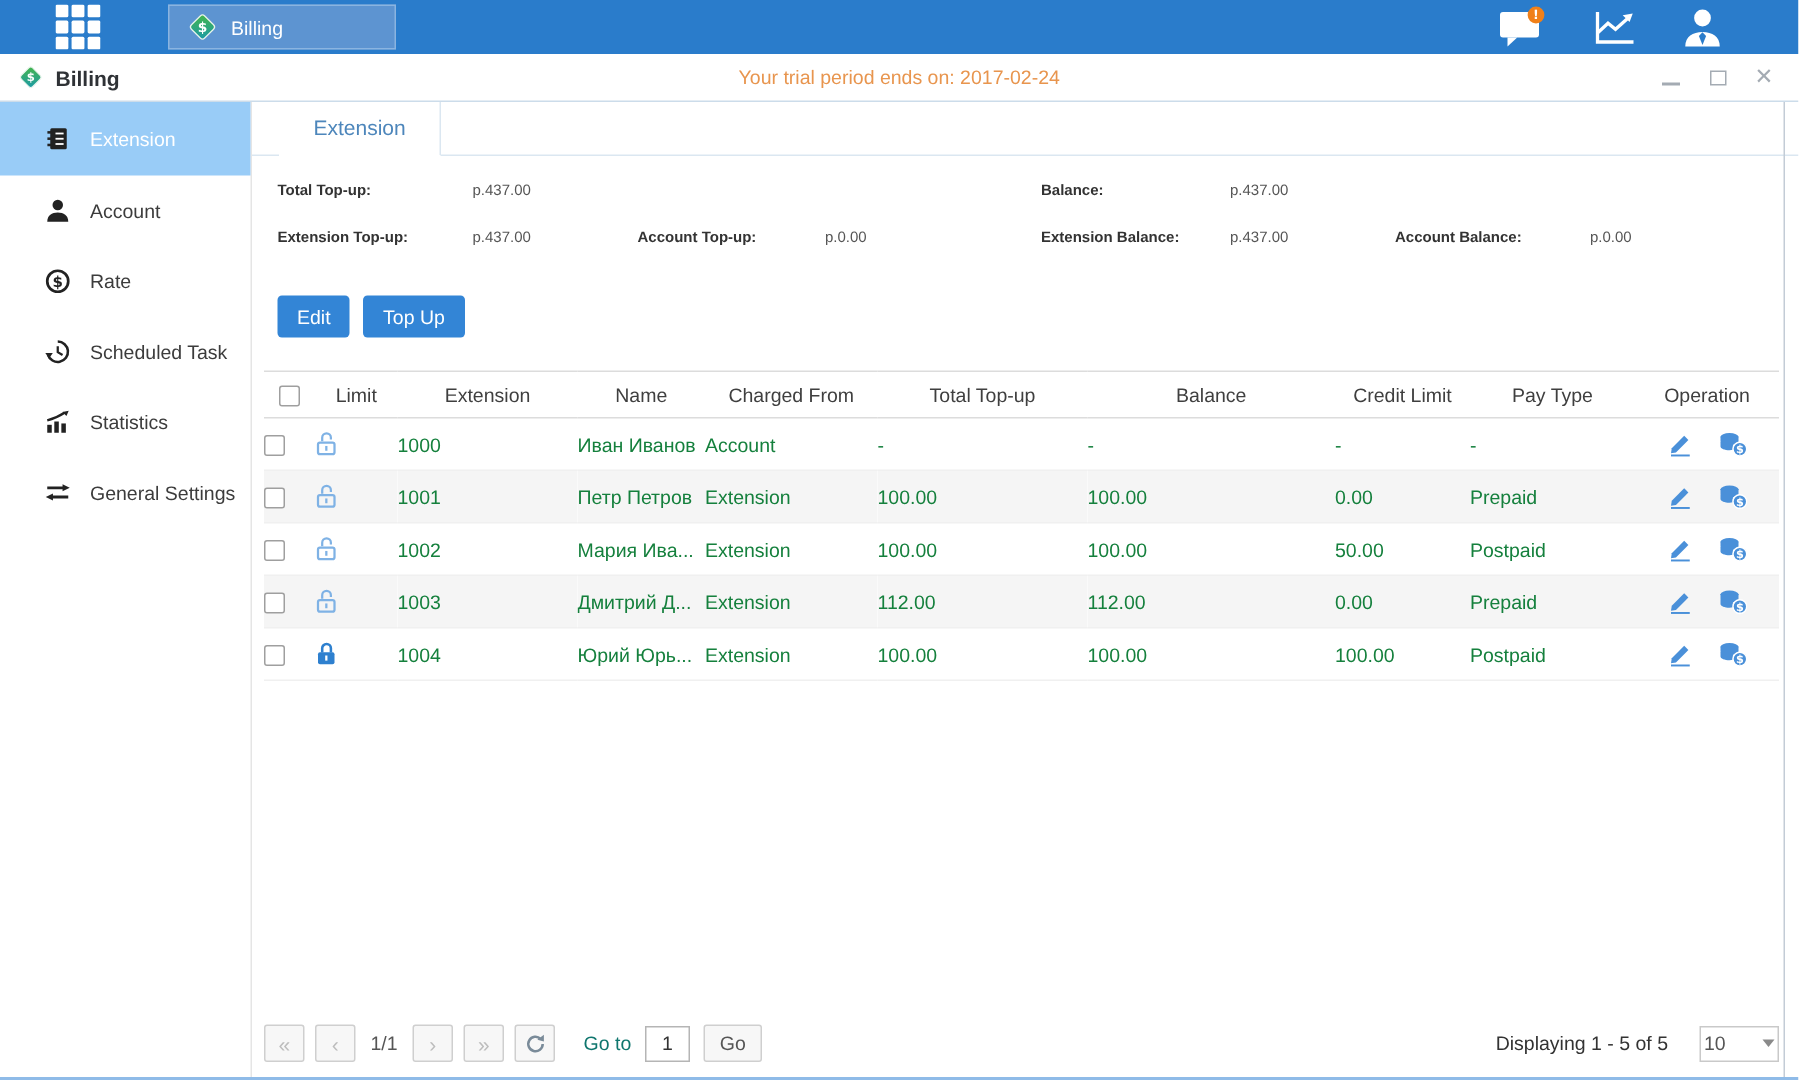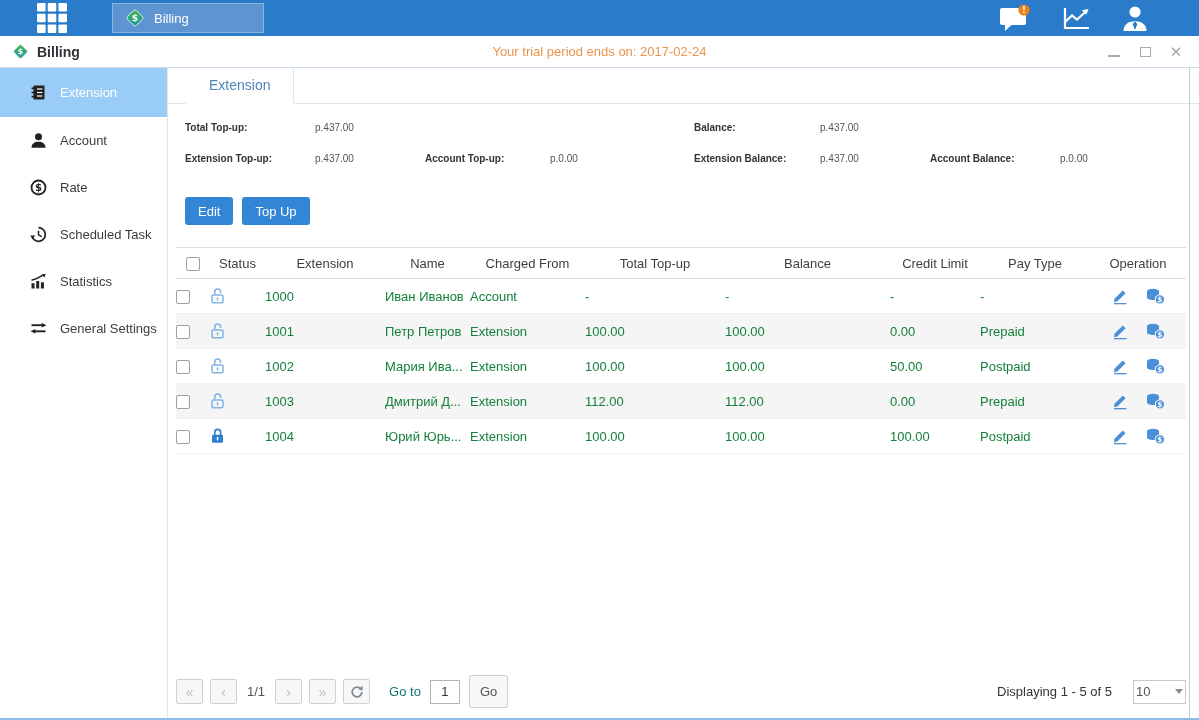--- a/index.html
+++ b/index.html
@@ -58,21 +58,21 @@
   .op-icons { display:flex; align-items:center; justify-content:center; gap:17px; }
   .op-icons svg { cursor:pointer; }
   .status-cell svg { vertical-align:middle; cursor:pointer; }
 
   
   .pagebar { position:absolute; left:8px; right:13px; bottom:10px; display:flex; align-items:center; font-size:13px; color:#444; }
   .pg-btn { width:27px; height:25px; background:#f7f7f7; border:1px solid #cfcfcf; border-radius:2px; display:flex; align-items:center; justify-content:center; color:#bdbdbd; font-size:14px; margin-right:7px; cursor:pointer; }
   .page-ind { margin:0 10px 0 3px; color:#555; }
   .goto-label { margin:0 9px 0 12px; color:#0f766e; }
   input.goto { width:30px; height:24px; border:1px solid #b5b5b5; text-align:center; font-size:13px; font-family:inherit; color:#333; }
-  .go-btn { margin-left:9px; height:33px; padding:0 10px; background:#f7f7f7; border:1px solid #cfcfcf; border-radius:2px; color:#555; font-size:13px; font-family:inherit; cursor:pointer; }
+  .go-btn { margin-left:9px; height:25px; padding:0 10px; background:#f7f7f7; border:1px solid #cfcfcf; border-radius:2px; color:#555; font-size:13px; font-family:inherit; cursor:pointer; }
   .pagebar-right { margin-left:auto; display:flex; align-items:center; gap:21px; color:#333; }
   .page-size { width:53px; height:24px; border:1px solid #c9c9c9; background:#fff; display:flex; align-items:center; justify-content:space-between; padding:0 2px; color:#555; cursor:pointer; }
   .caret { width:0; height:0; border-left:4px solid transparent; border-right:4px solid transparent; border-top:5px solid #8a8a8a; }
 
   .window-bottom { position:absolute; left:0; right:0; bottom:0; height:2px; background:#8fbbe8; }
 </style>
 </head>
 <body>
 
 <div class="page">
@@ -252,21 +252,21 @@
             <col style="width:115px">
           <col style="width:140px">
             <col style="width:165px">
             <col style="width:90px">
             <col style="width:110px">
             <col style="width:96px">
         </colgroup>
         <thead>
           <tr>
             <th><span class="checkbox"></span></th>
-            <th>Status</th>
+            <th>Limit</th>
             <th>Extension</th>
             <th>Name</th>
             <th>Charged From</th>
             <th>Total Top-up</th>
             <th>Balance</th>
             <th>Credit Limit</th>
             <th>Pay Type</th>
             <th>Operation</th>
           </tr>
         </thead>

